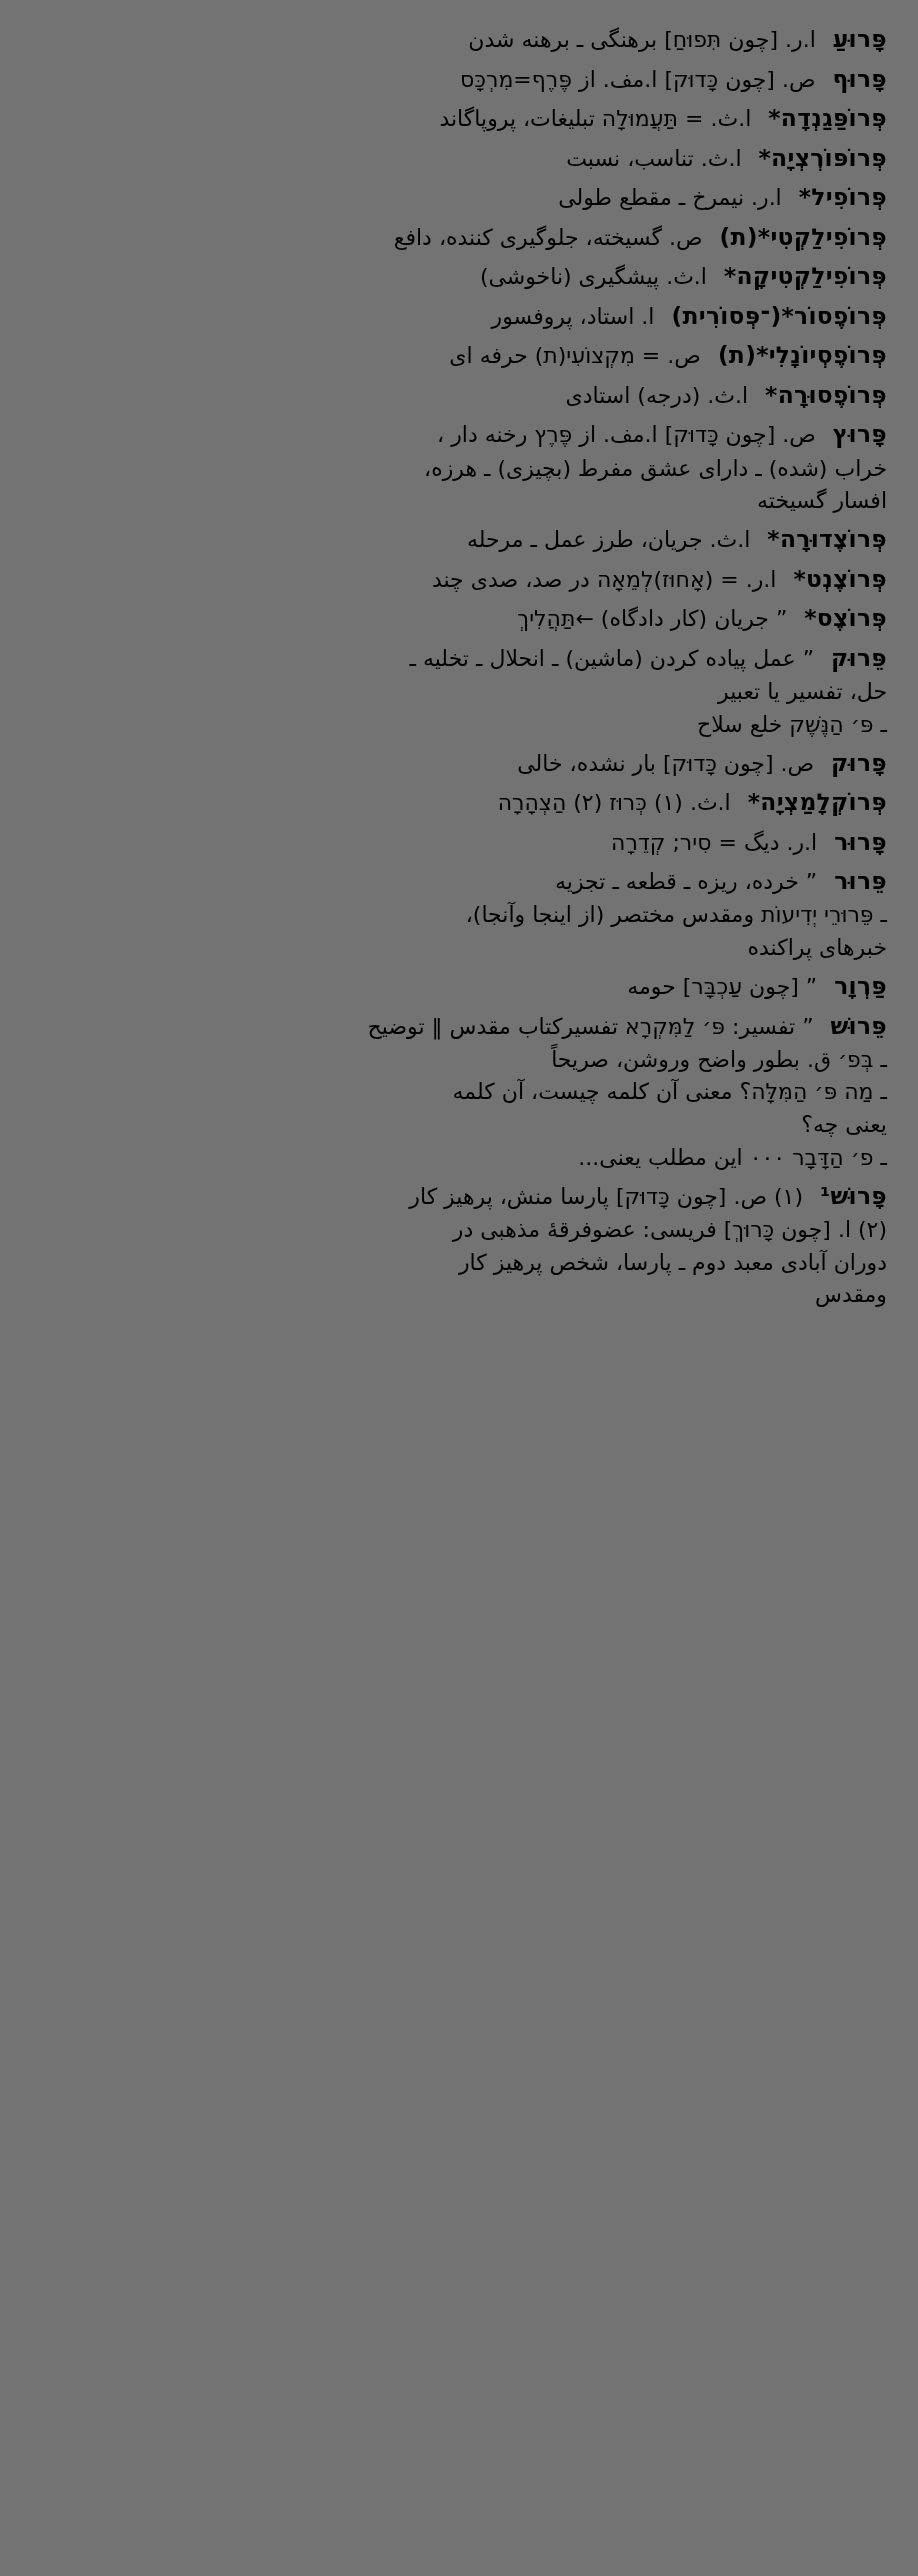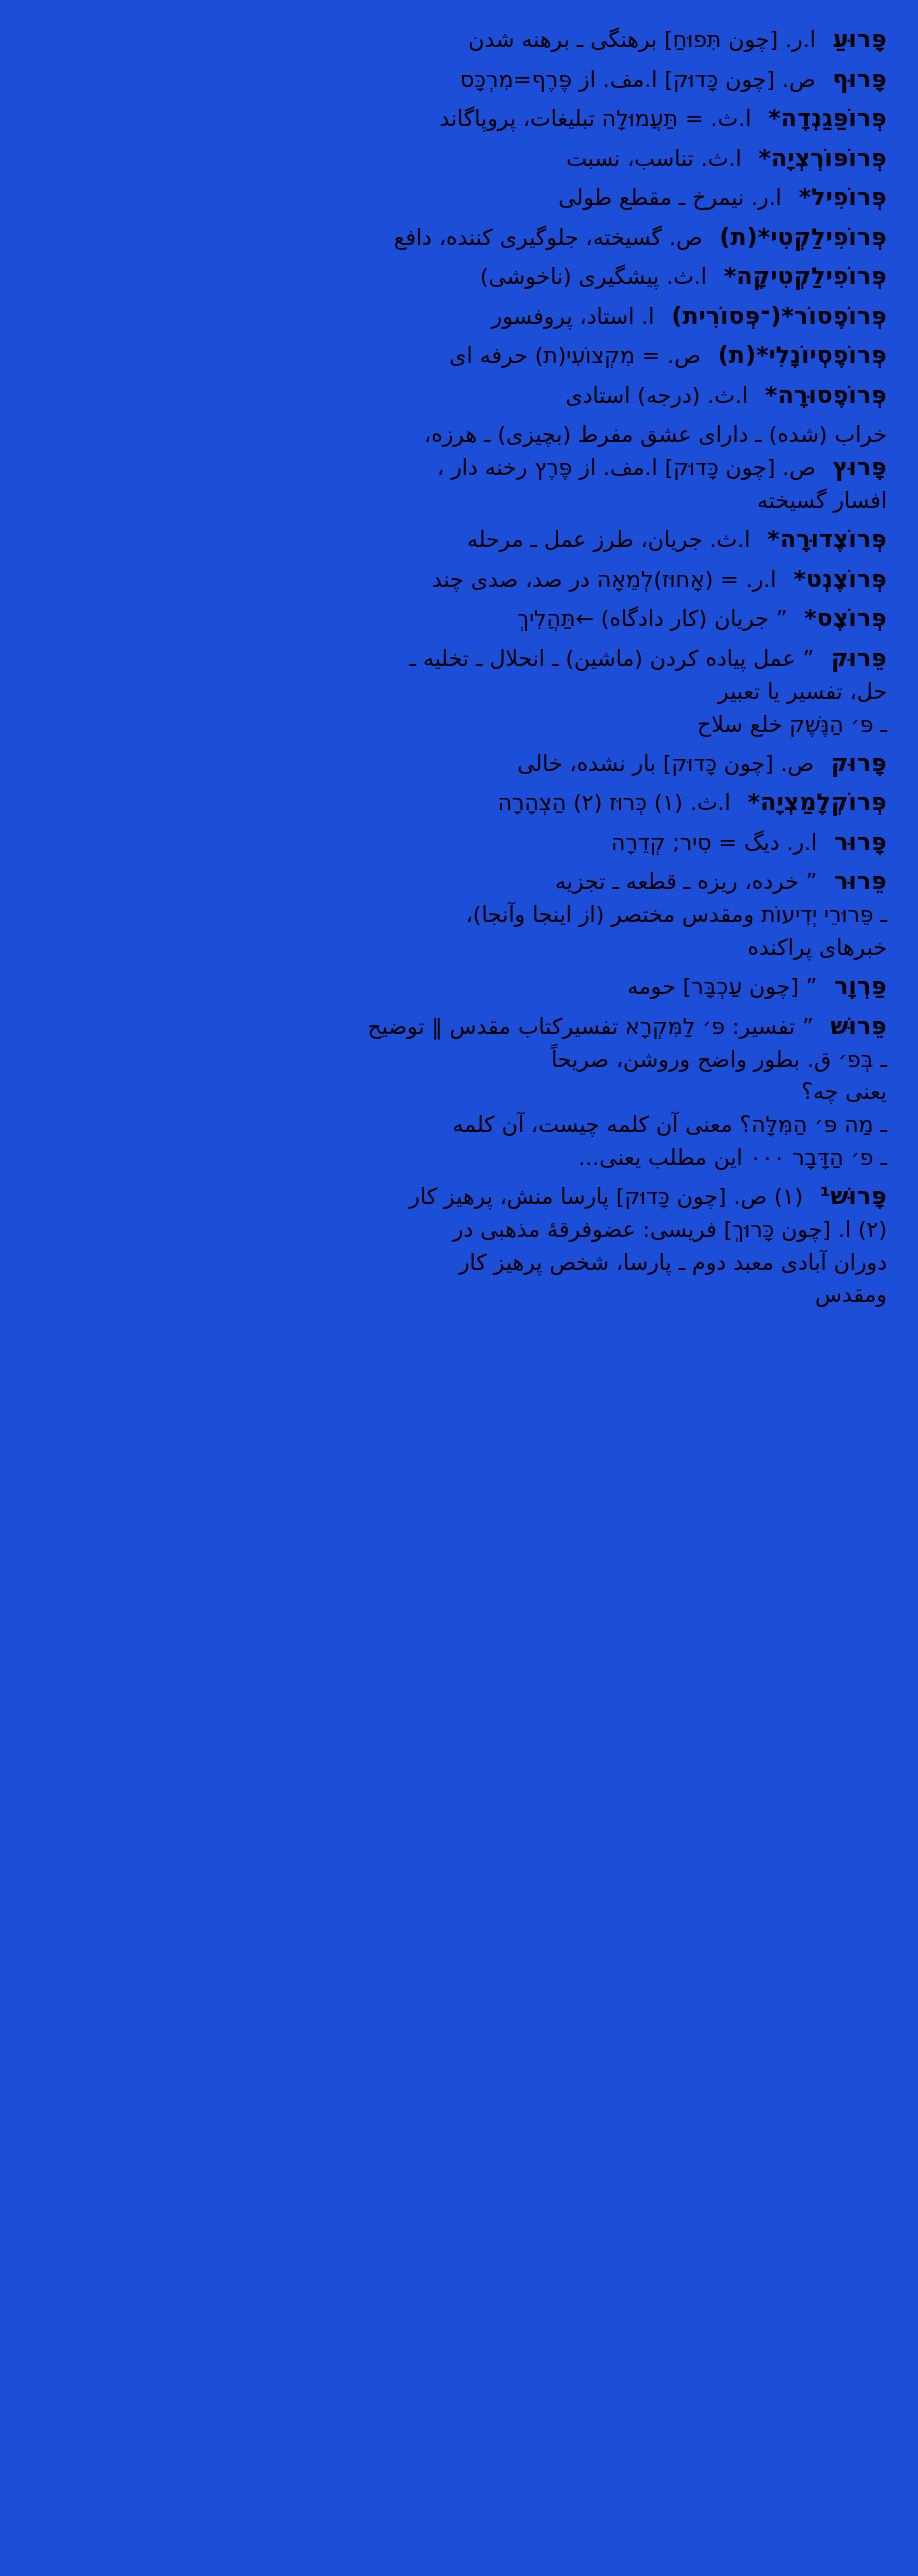--- a/index.html
+++ b/index.html
@@ -13,21 +13,21 @@
     min-height: 2576px;
     font-family: "DejaVu Sans", "Liberation Sans", sans-serif;
     color: #000000;
     direction: rtl;
   }
   #page {
     width: 918px;
     min-height: 2576px;
     box-sizing: border-box;
     padding: 23px 31px 23px 26px;
-    background: #1d4ed8;
+    background: #737373;
     position: relative;
   }
   .entry {
     display: block;
     width: 100%;
     margin: 0 0 6.3px 0;
     padding: 0;
     text-align: right;
     line-height: 1.42;
     font-size: 23px;
@@ -87,22 +87,22 @@
       <div class="entry center">
         <span class="line"><span class="heb">פְּרוֹפֶסוֹר*(־פְּסוֹרִית)</span><span class="sp-lg"></span><span class="fa">ا.  استاد، پروفسور</span></span>
       </div>
       <div class="entry center">
         <span class="line"><span class="heb">פְּרוֹפֶסְיוֹנָלִי*(ת)</span><span class="sp-lg"></span><span class="fa">ص. = מִקְצוֹעִי(ת) حرفه ای</span></span>
       </div>
       <div class="entry center">
         <span class="line"><span class="heb">פְּרוֹפֶסוּרָה*</span><span class="sp-lg"></span><span class="fa">ا.ث.  (درجه) استادی</span></span>
       </div>
       <div class="entry">
+        <span class="line"><span class="heb">פָּרוּץ</span><span class="sp-lg"></span><span class="fa">ص.  [چون כָּדוּק] ا.مف.  از  פֶּרֶץ رخنه دار ،</span></span>
         <span class="line"><span class="fa">خراب (شده) ـ دارای عشق مفرط (بچیزی) ـ هرزه،</span></span>
-        <span class="line"><span class="heb">פָּרוּץ</span><span class="sp-lg"></span><span class="fa">ص.  [چون כָּדוּק] ا.مف.  از  פֶּרֶץ رخنه دار ،</span></span>
         <span class="line center"><span class="fa">افسار گسیخته</span></span>
       </div>
       <div class="entry center">
         <span class="line"><span class="heb">פְּרוֹצֶדוּרָה*</span><span class="sp-lg"></span><span class="fa">ا.ث.  جریان، طرز عمل ـ مرحله</span></span>
       </div>
       <div class="entry center">
         <span class="line"><span class="heb">פְּרוֹצֶנְט*</span><span class="sp-lg"></span><span class="fa">ا.ر.  = (אָחוּז)לְמֵאָה در صد،  صدی  چند</span></span>
       </div>
       <div class="entry center">
         <span class="line"><span class="heb">פְּרוֹצֶס*</span><span class="sp-lg"></span><span class="fa">”  جریان (کار دادگاه) ←תַּהֲלִיךְ</span></span>
@@ -125,22 +125,22 @@
         <span class="line center"><span class="heb">פֵּרוּר</span><span class="sp-lg"></span><span class="fa">”  خرده، ریزه ـ قطعه ـ تجزیه</span></span>
         <span class="line"><span class="fa">ـ פֵּרוּרֵי יְדִיעוֹת ومقدس مختصر (از اینجا وآنجا)،</span></span>
         <span class="line"><span class="fa">خبرهای پراکنده</span></span>
       </div>
       <div class="entry center">
         <span class="line"><span class="heb">פַּרְוָר</span><span class="sp-lg"></span><span class="fa">”  [چون עַכְבָּר] حومه</span></span>
       </div>
       <div class="entry">
         <span class="line center"><span class="heb">פֵּרוּשׁ</span><span class="sp-lg"></span><span class="fa">”  تفسیر: פּ׳ לַמִּקְרָא تفسیرکتاب مقدس ‖ توضیح</span></span>
         <span class="line"><span class="fa">ـ בְּפ׳ ق.  بطور واضح وروشن، صریحاً</span></span>
+        <span class="line"><span class="fa">ـ מַה פּ׳ הַמִּלָּה؟ معنی آن کلمه چیست، آن کلمه</span></span>
         <span class="line center"><span class="fa">یعنی چه؟</span></span>
-        <span class="line"><span class="fa">ـ מַה פּ׳ הַמִּלָּה؟ معنی آن کلمه چیست، آن کلمه</span></span>
         <span class="line center"><span class="fa">ـ פ׳ הַדָּבָר ۰۰۰ این مطلب یعنی...</span></span>
       </div>
       <div class="entry">
         <span class="line"><span class="heb">פָּרוּשׁ¹</span><span class="sp-lg"></span><span class="fa">(۱) ص. [چون כָּדוּק] پارسا منش، پرهیز کار</span></span>
         <span class="line"><span class="fa">(۲) ا.  [چون כָּרוּךְ] فریسی: عضوفرقهٔ مذهبی در</span></span>
         <span class="line"><span class="fa">دوران آبادی معبد دوم ـ پارسا، شخص پرهیز کار</span></span>
         <span class="line"><span class="fa">ومقدس</span></span>
       </div>
     </div>
 </div>

